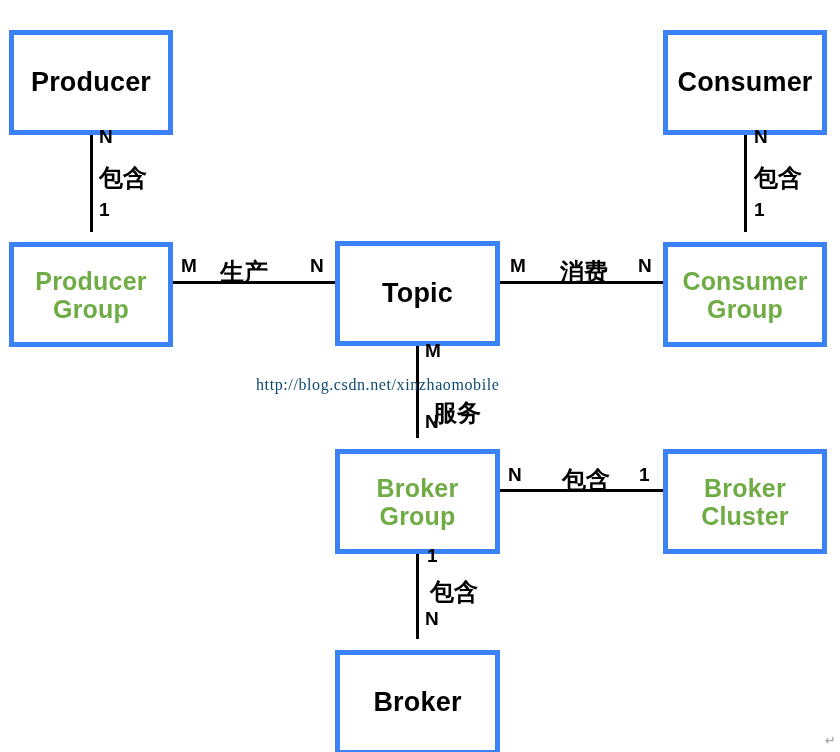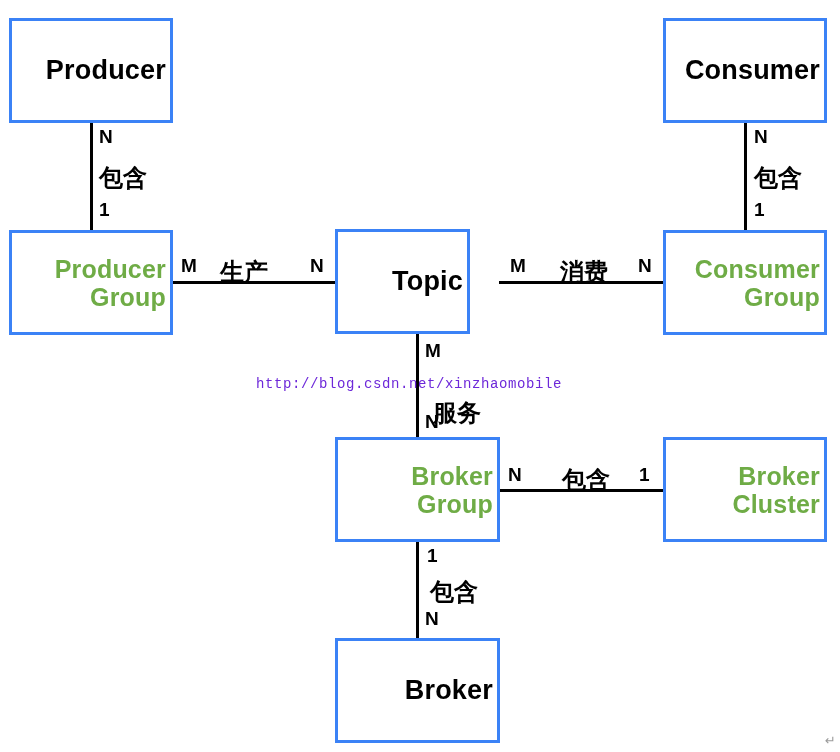--- a/index.html
+++ b/index.html
@@ -15,28 +15,29 @@
     position: relative;
     width: 840px;
     height: 752px;
     background: #ffffff;
     overflow: hidden;
   }
   
   .node {
     position: absolute;
     box-sizing: border-box;
-    border: 3px solid #3b82f6;
+    border: 5px solid #3b82f6;
     background: #ffffff;
     display: flex;
     align-items: center;
     justify-content: center;
-    text-align: right;
+    text-align: center;
     line-height: 1.12;
     z-index: 3;
+    margin-top: 12px;
   }
   .node .node-label {
     display: block;
     width: 100%;
     padding: 0 4px;
     box-sizing: border-box;
     white-space: pre-line;
   }
   .node.plain .node-label {
     color: #000000;
@@ -74,23 +75,23 @@
   .ann.verb {
     font-size: 24px;
     font-family: "DejaVu Sans", "Liberation Sans", sans-serif;
     font-weight: bold;
   }
   
   #watermark {
     position: absolute;
     left: 256px;
     top: 376px;
-    font-family: Liberation Mono, monospace;
-    font-size: 14px;
-    color: #6d28d9;
+    font-family: Liberation Serif, serif;
+    font-size: 16px;
+    color: #0c4a6e;
     letter-spacing: 0.6px;
     white-space: nowrap;
     z-index: 2;
     user-select: none;
   }
   
   #corner-mark {
     position: absolute;
     right: 4px;
     bottom: 4px;
@@ -121,21 +122,21 @@
 
   <div class="node plain" style="left:663px; top:18px; width:164px; height:105px;">
     <span class="node-label">Consumer</span>
   </div>
 
   <div class="node accent" style="left:9px; top:230px; width:164px; height:105px;">
     <span class="node-label">Producer
 Group</span>
   </div>
 
-  <div class="node plain" style="left:335px; top:229px; width:135px; height:105px;">
+  <div class="node plain" style="left:335px; top:229px; width:165px; height:105px;">
     <span class="node-label">Topic</span>
   </div>
 
   <div class="node accent" style="left:663px; top:230px; width:164px; height:105px;">
     <span class="node-label">Consumer
 Group</span>
   </div>
 
   <div class="node accent" style="left:335px; top:437px; width:165px; height:105px;">
     <span class="node-label">Broker

